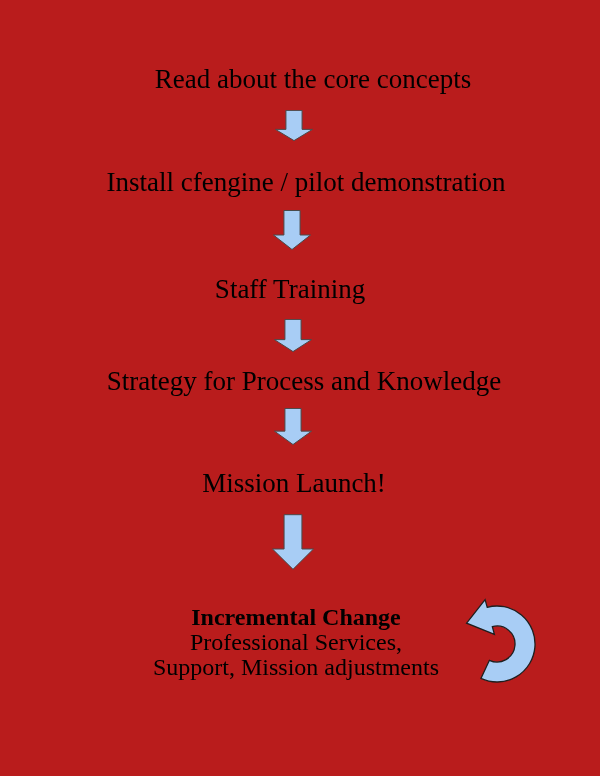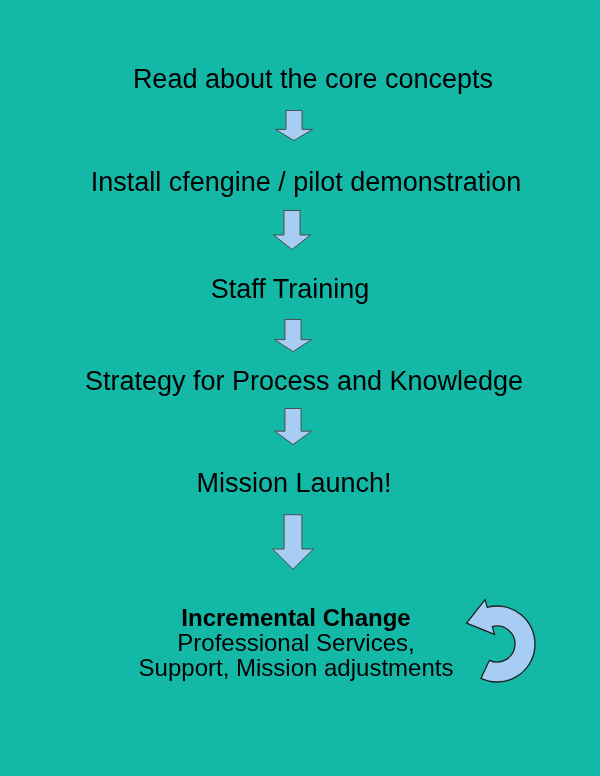--- a/index.html
+++ b/index.html
@@ -1,21 +1,21 @@
 <!DOCTYPE html>
 <html style="--arrow-fill: #a8cdf5; --arrow-stroke: #4a4a4a; --loop-stroke: #1f1f1f;"><head>
 <meta charset="utf-8">
 <style>
   html,body{margin:0;padding:0;}
   #canvas{
     position:relative;
     width:600px;height:776px;
-    background:#14b8a6;
+    background:#b91c1c;
     overflow:hidden;
-    font-family:Liberation Sans, sans-serif;
+    font-family:Liberation Serif, serif;
     color:#000000;
   }
   .step-label{
     position:absolute;
     left:0;width:600px;
     text-align:center;
     font-size:27px;
     line-height:32px;
     white-space:nowrap;
   }

